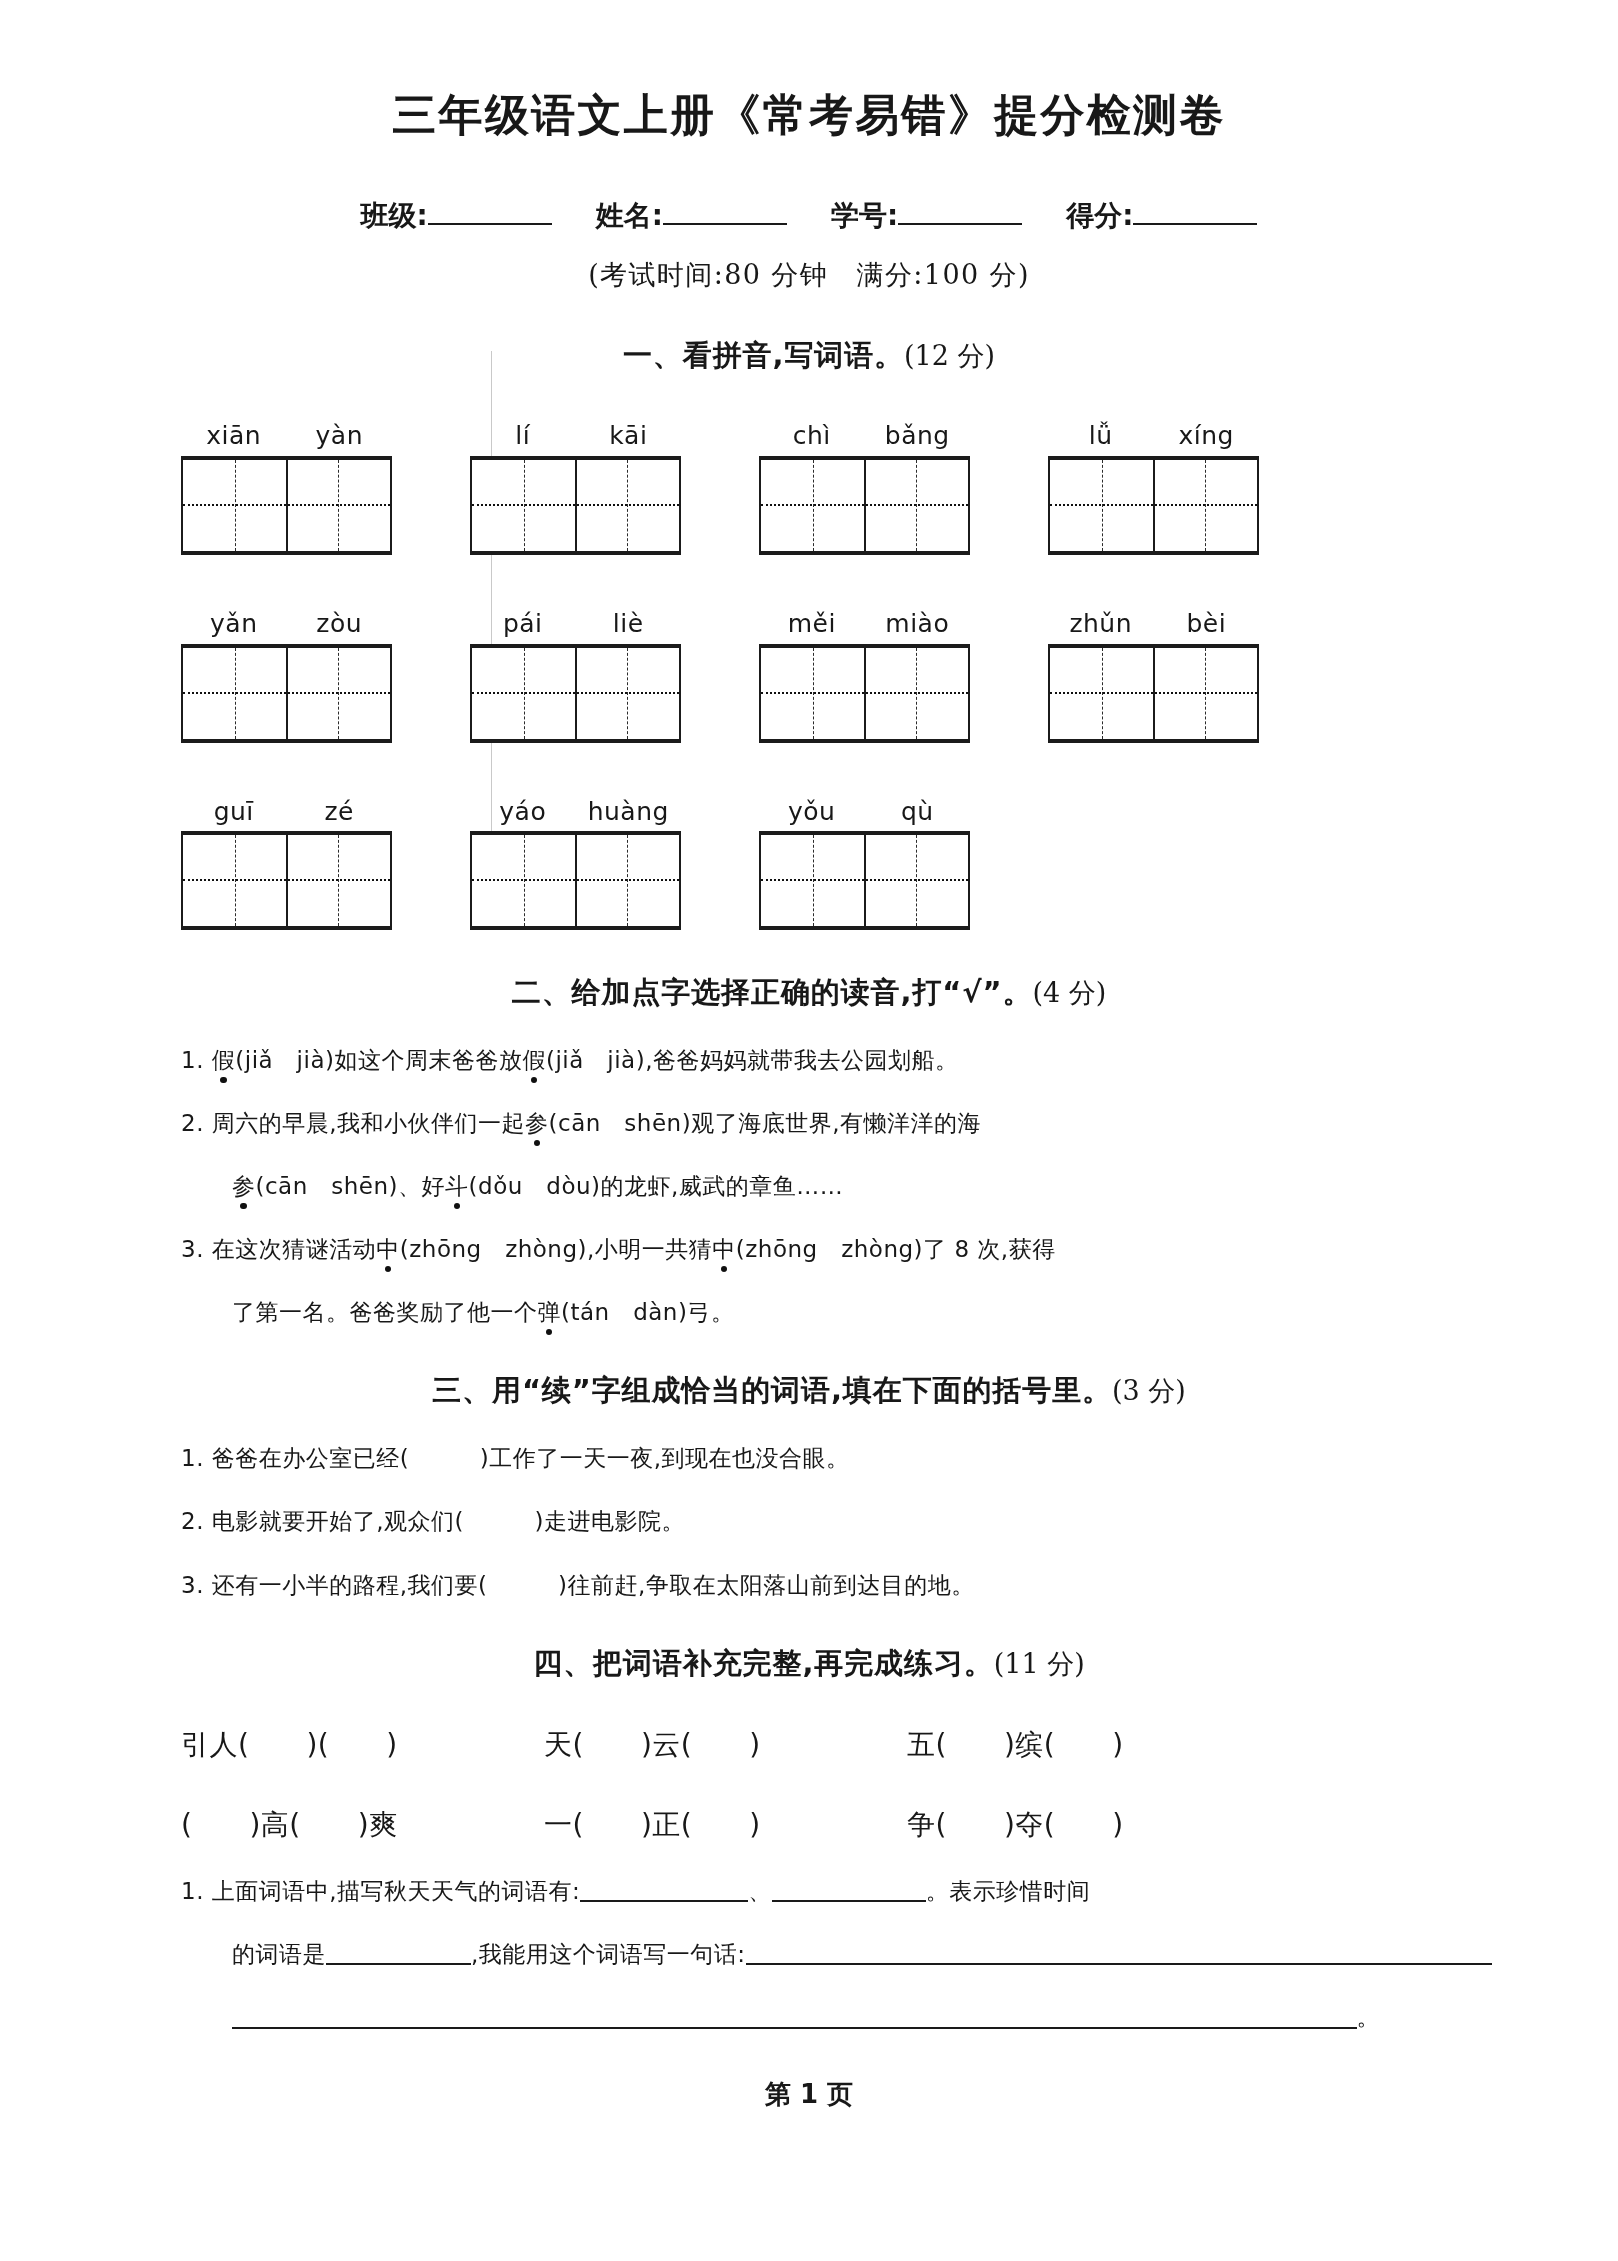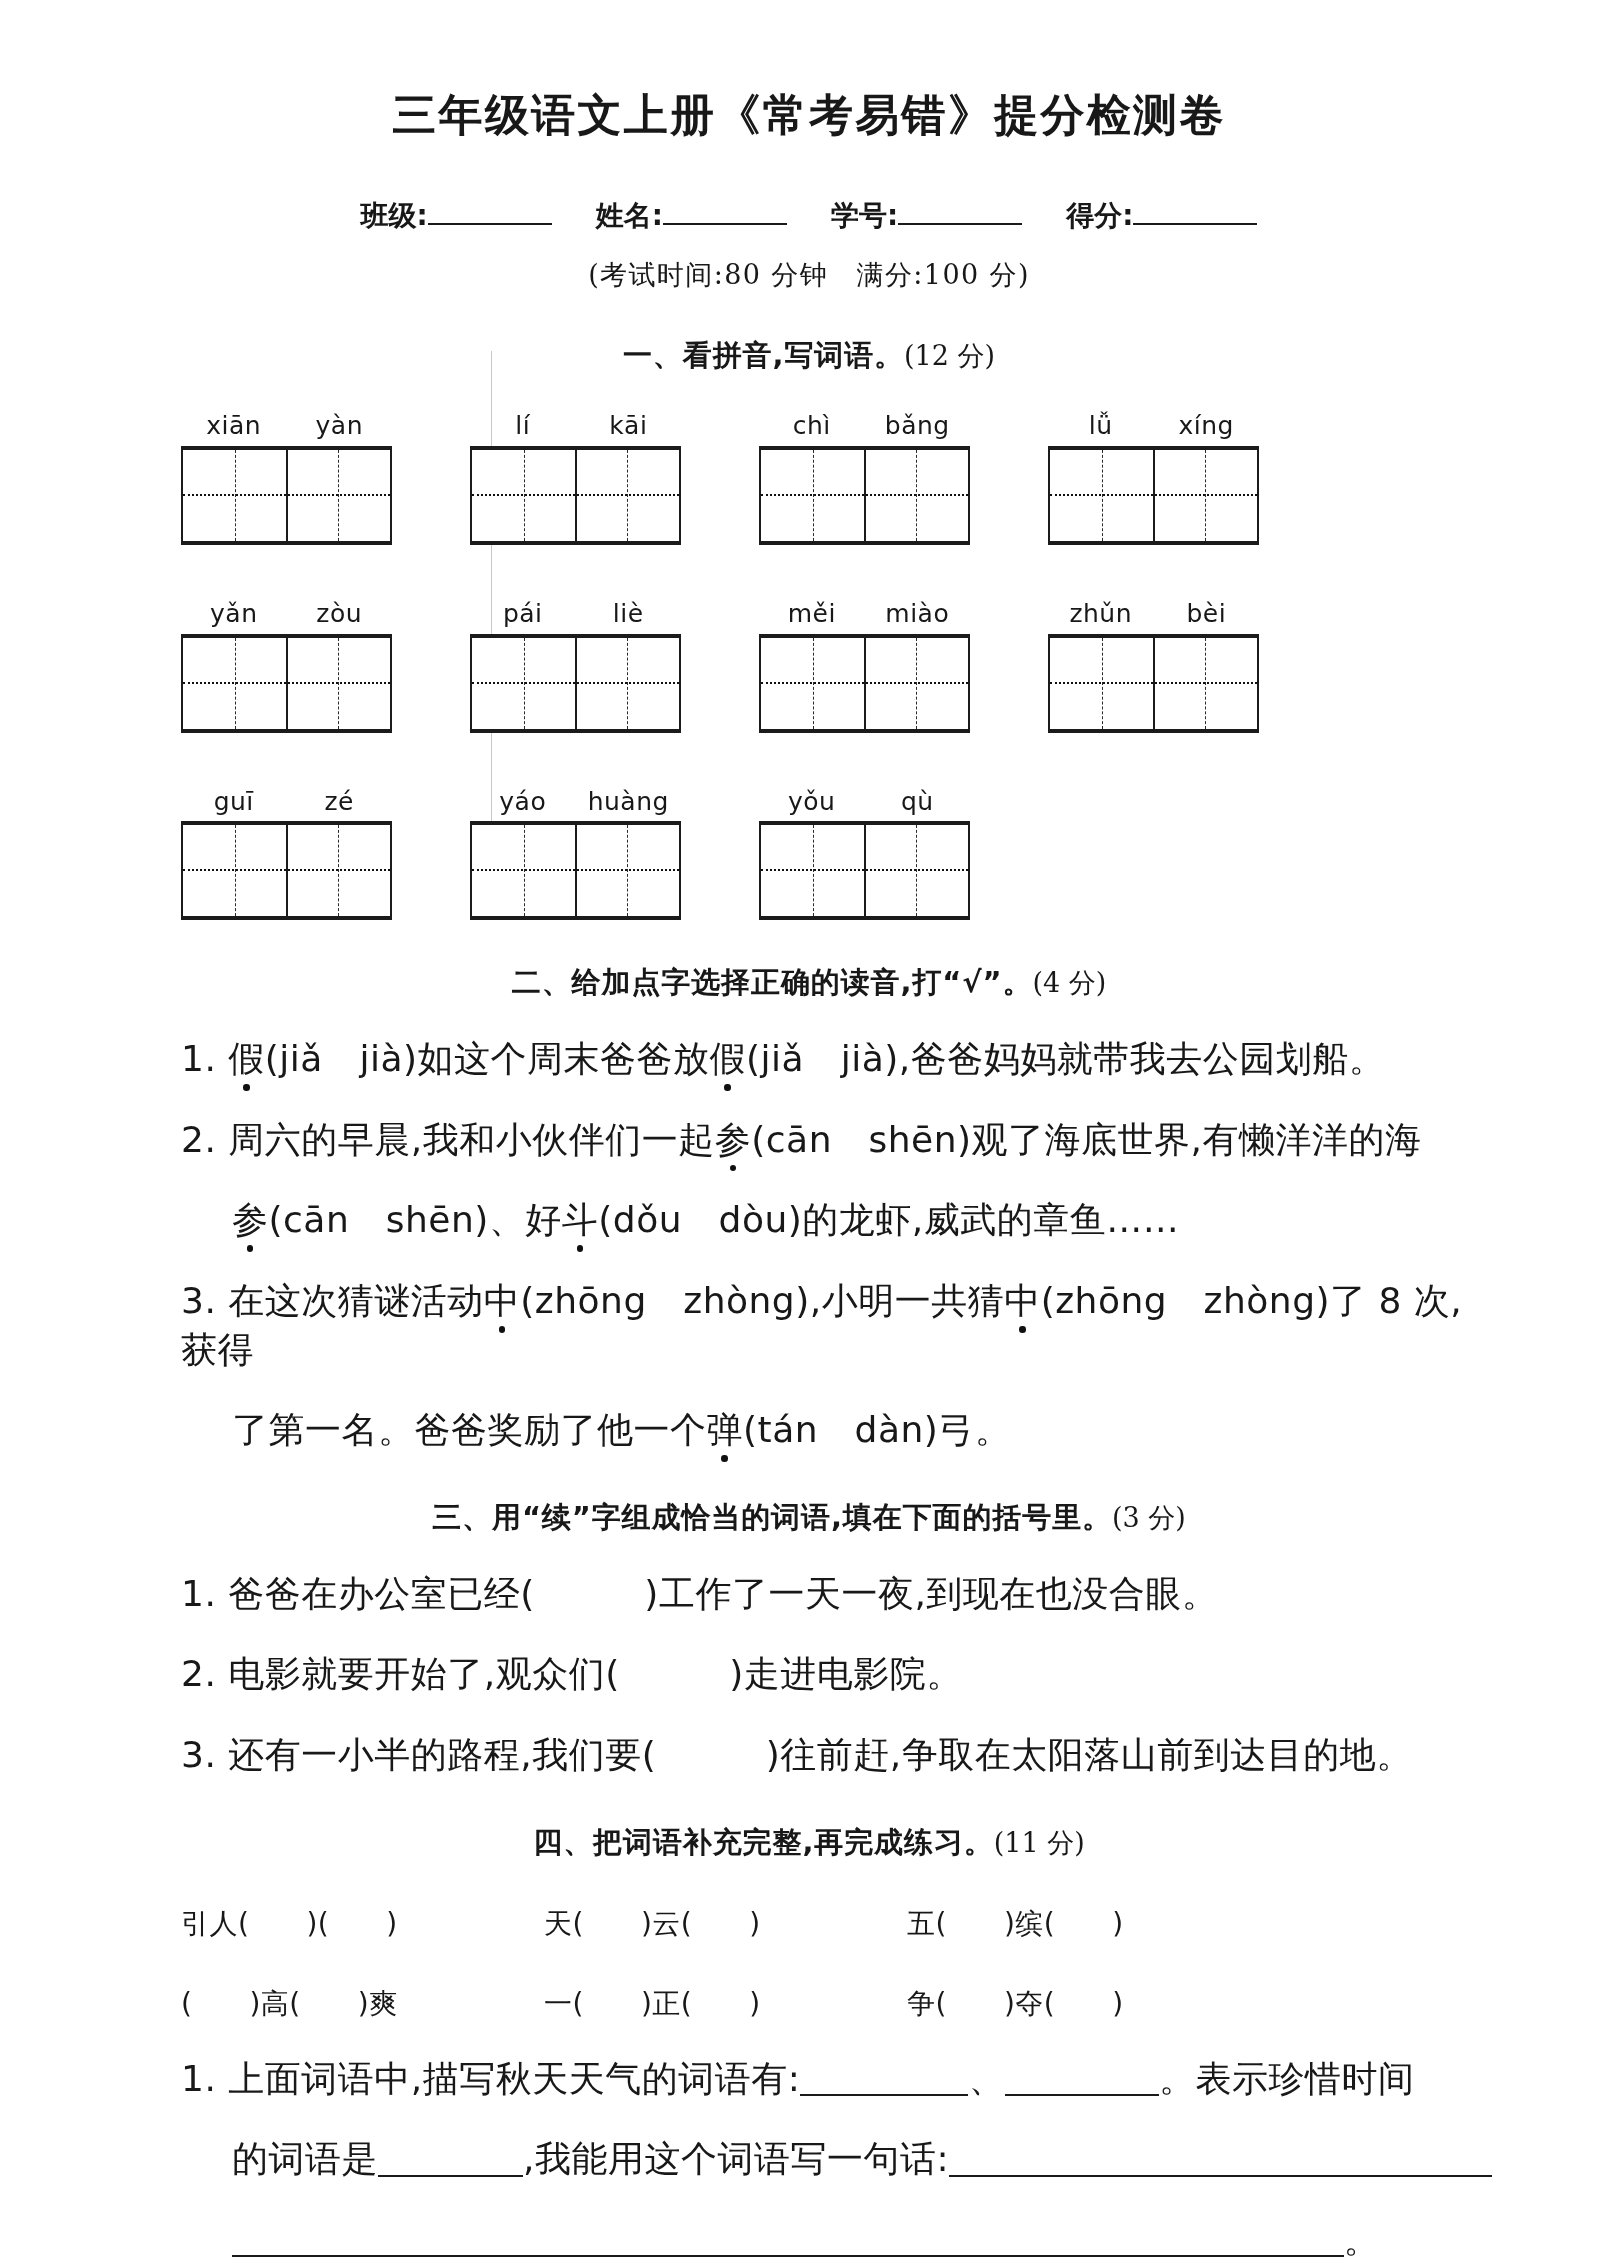--- a/index.html
+++ b/index.html
@@ -22,33 +22,33 @@
   .info-blank{display:inline-block;width:124px;border-bottom:2.3px solid #1a1a1a;height:.9em;}
 
   .exam-line{margin-top:22.4px;text-align:center;
     font-family:"DejaVu Serif","Liberation Serif",serif;font-size:27px;letter-spacing:1.4px;}
 
   .heading{margin-top:43px;font-size:29px;font-weight:700;letter-spacing:0.9px;text-align:center;}
   .heading .score{font-family:"DejaVu Serif","Liberation Serif",serif;
     font-weight:400;font-size:27px;letter-spacing:0;}
 
   #pinyin-rows .pinrow{display:flex;gap:78px;margin-top:54px;padding-left:55px;}
-  #pinyin-rows .pinrow:first-child{margin-top:35px;align-items:flex-end;}
+  #pinyin-rows .pinrow:first-child{margin-top:45px;align-items:flex-end;}
   .pgroup{width:211px;flex:0 0 auto;}
   .pinyin{display:flex;font-size:25px;margin-bottom:5.6px;letter-spacing:0.5px;}
   .pinyin span{flex:1;text-align:center;}
   .grid{position:relative;height:99px;box-sizing:border-box;
     border:2.3px solid #1b1b1b;border-top-width:4.2px;border-bottom-width:4.2px;background:#fff;}
   .grid .vmid{position:absolute;top:0;bottom:0;left:50%;width:1.9px;margin-left:-0.9px;background:#1b1b1b;}
   .grid .vd{position:absolute;top:0;bottom:0;border-left:1.4px dashed #2b2b2b;}
   .grid .vd.l{left:25%;}
   .grid .vd.r{left:75%;}
   .grid .hd{position:absolute;left:0;right:0;top:50%;margin-top:-1.4px;border-top:2.8px dotted #101010;}
 
-  .line{margin-top:32px;font-size:36px;line-height:1.35;padding-left:55px;letter-spacing:0.5px;}
+  .line{margin-top:32px;font-size:23px;line-height:1.35;padding-left:55px;letter-spacing:0.5px;}
   .line.cont{padding-left:106px;}
   .flexline{display:flex;align-items:center;}
   .flexline .run{white-space:nowrap;flex:0 0 auto;}
   .blank{display:inline-block;height:.9em;border-bottom:2.3px solid #1a1a1a;vertical-align:baseline;}
   .blank.fill{flex:1 1 auto;}
 
   .dotc{position:relative;display:inline-block;}
   .dotc::after{content:"";position:absolute;left:50%;bottom:-7px;width:6.5px;height:6.5px;
     margin-left:-3.3px;border-radius:50%;background:#101010;}
 

